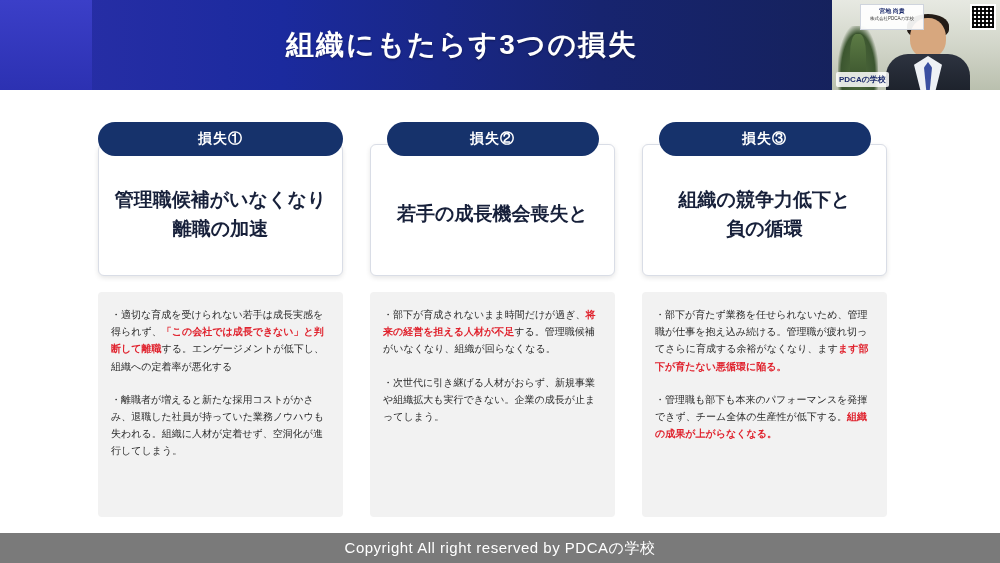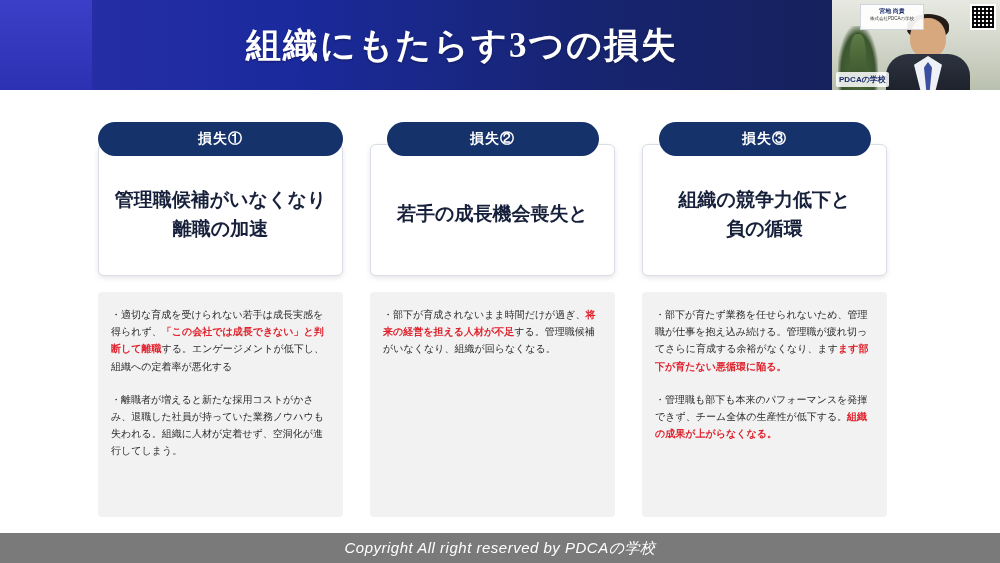--- a/index.html
+++ b/index.html
@@ -27,25 +27,24 @@
     left: 0; top: 0;
     width: 92px; height: 90px;
     background: linear-gradient(180deg, #3b3fc8 0%, #2c31b2 100%);
   }
   .slide-title {
     position: absolute;
     left: 92px; top: 0;
     width: 740px; height: 90px;
     display: flex; align-items: center; justify-content: center;
     color: #ffffff;
-    font-size: 35px;
+    font-size: 28px;
     font-weight: bold;
     letter-spacing: 2px;
     text-shadow: 0 1px 2px rgba(0,0,0,0.35);
-    font-family: Liberation Serif, serif;
   }
 
   
   .webcam {
     position: absolute;
     right: 0; top: 0;
     width: 168px; height: 95px;
     background: linear-gradient(160deg, #c8cdbe 0%, #aeb5a3 45%, #8d9580 100%);
     overflow: hidden;
   }
@@ -176,21 +175,20 @@
   
   .footer {
     position: absolute;
     left: 0; bottom: 0;
     width: 1000px; height: 30px;
     background: #7a7a7a;
     color: #ffffff;
     display: flex; align-items: center; justify-content: center;
     font-size: 15px;
     letter-spacing: 0.5px;
-    font-style: italic;
   }
 </style>
 </head>
 <body>
 
 <div class="stage">
 
   <div class="header-band">
     <div class="header-accent"></div>
     <div class="slide-title">組織にもたらす3つの損失</div>
@@ -237,20 +235,23 @@
 
       <div class="col">
         <div class="col-badge narrow">損失②</div>
         <div class="col-card">
           <div class="col-card-title">若手の成長機会喪失と</div>
         </div>
         <div class="col-notes">
           <p class="note">
             <span>・部下が育成されないまま時間だけが過ぎ、</span><span class="hl">将来の経営を担える人材が不足</span><span>する。管理職候補がいなくなり、組織が回らなくなる。</span>
           </p>
+          <p class="note">
+            <span>・次世代に引き継げる人材がおらず、新規事業や組織拡大も実行できない。企業の成長が止まってしまう。</span>
+          </p>
         </div>
       </div>
 
       <div class="col">
         <div class="col-badge narrow">損失③</div>
         <div class="col-card">
           <div class="col-card-title">
             <span>組織の競争力低下と</span><br>
             <span>負の循環</span>
           </div>

